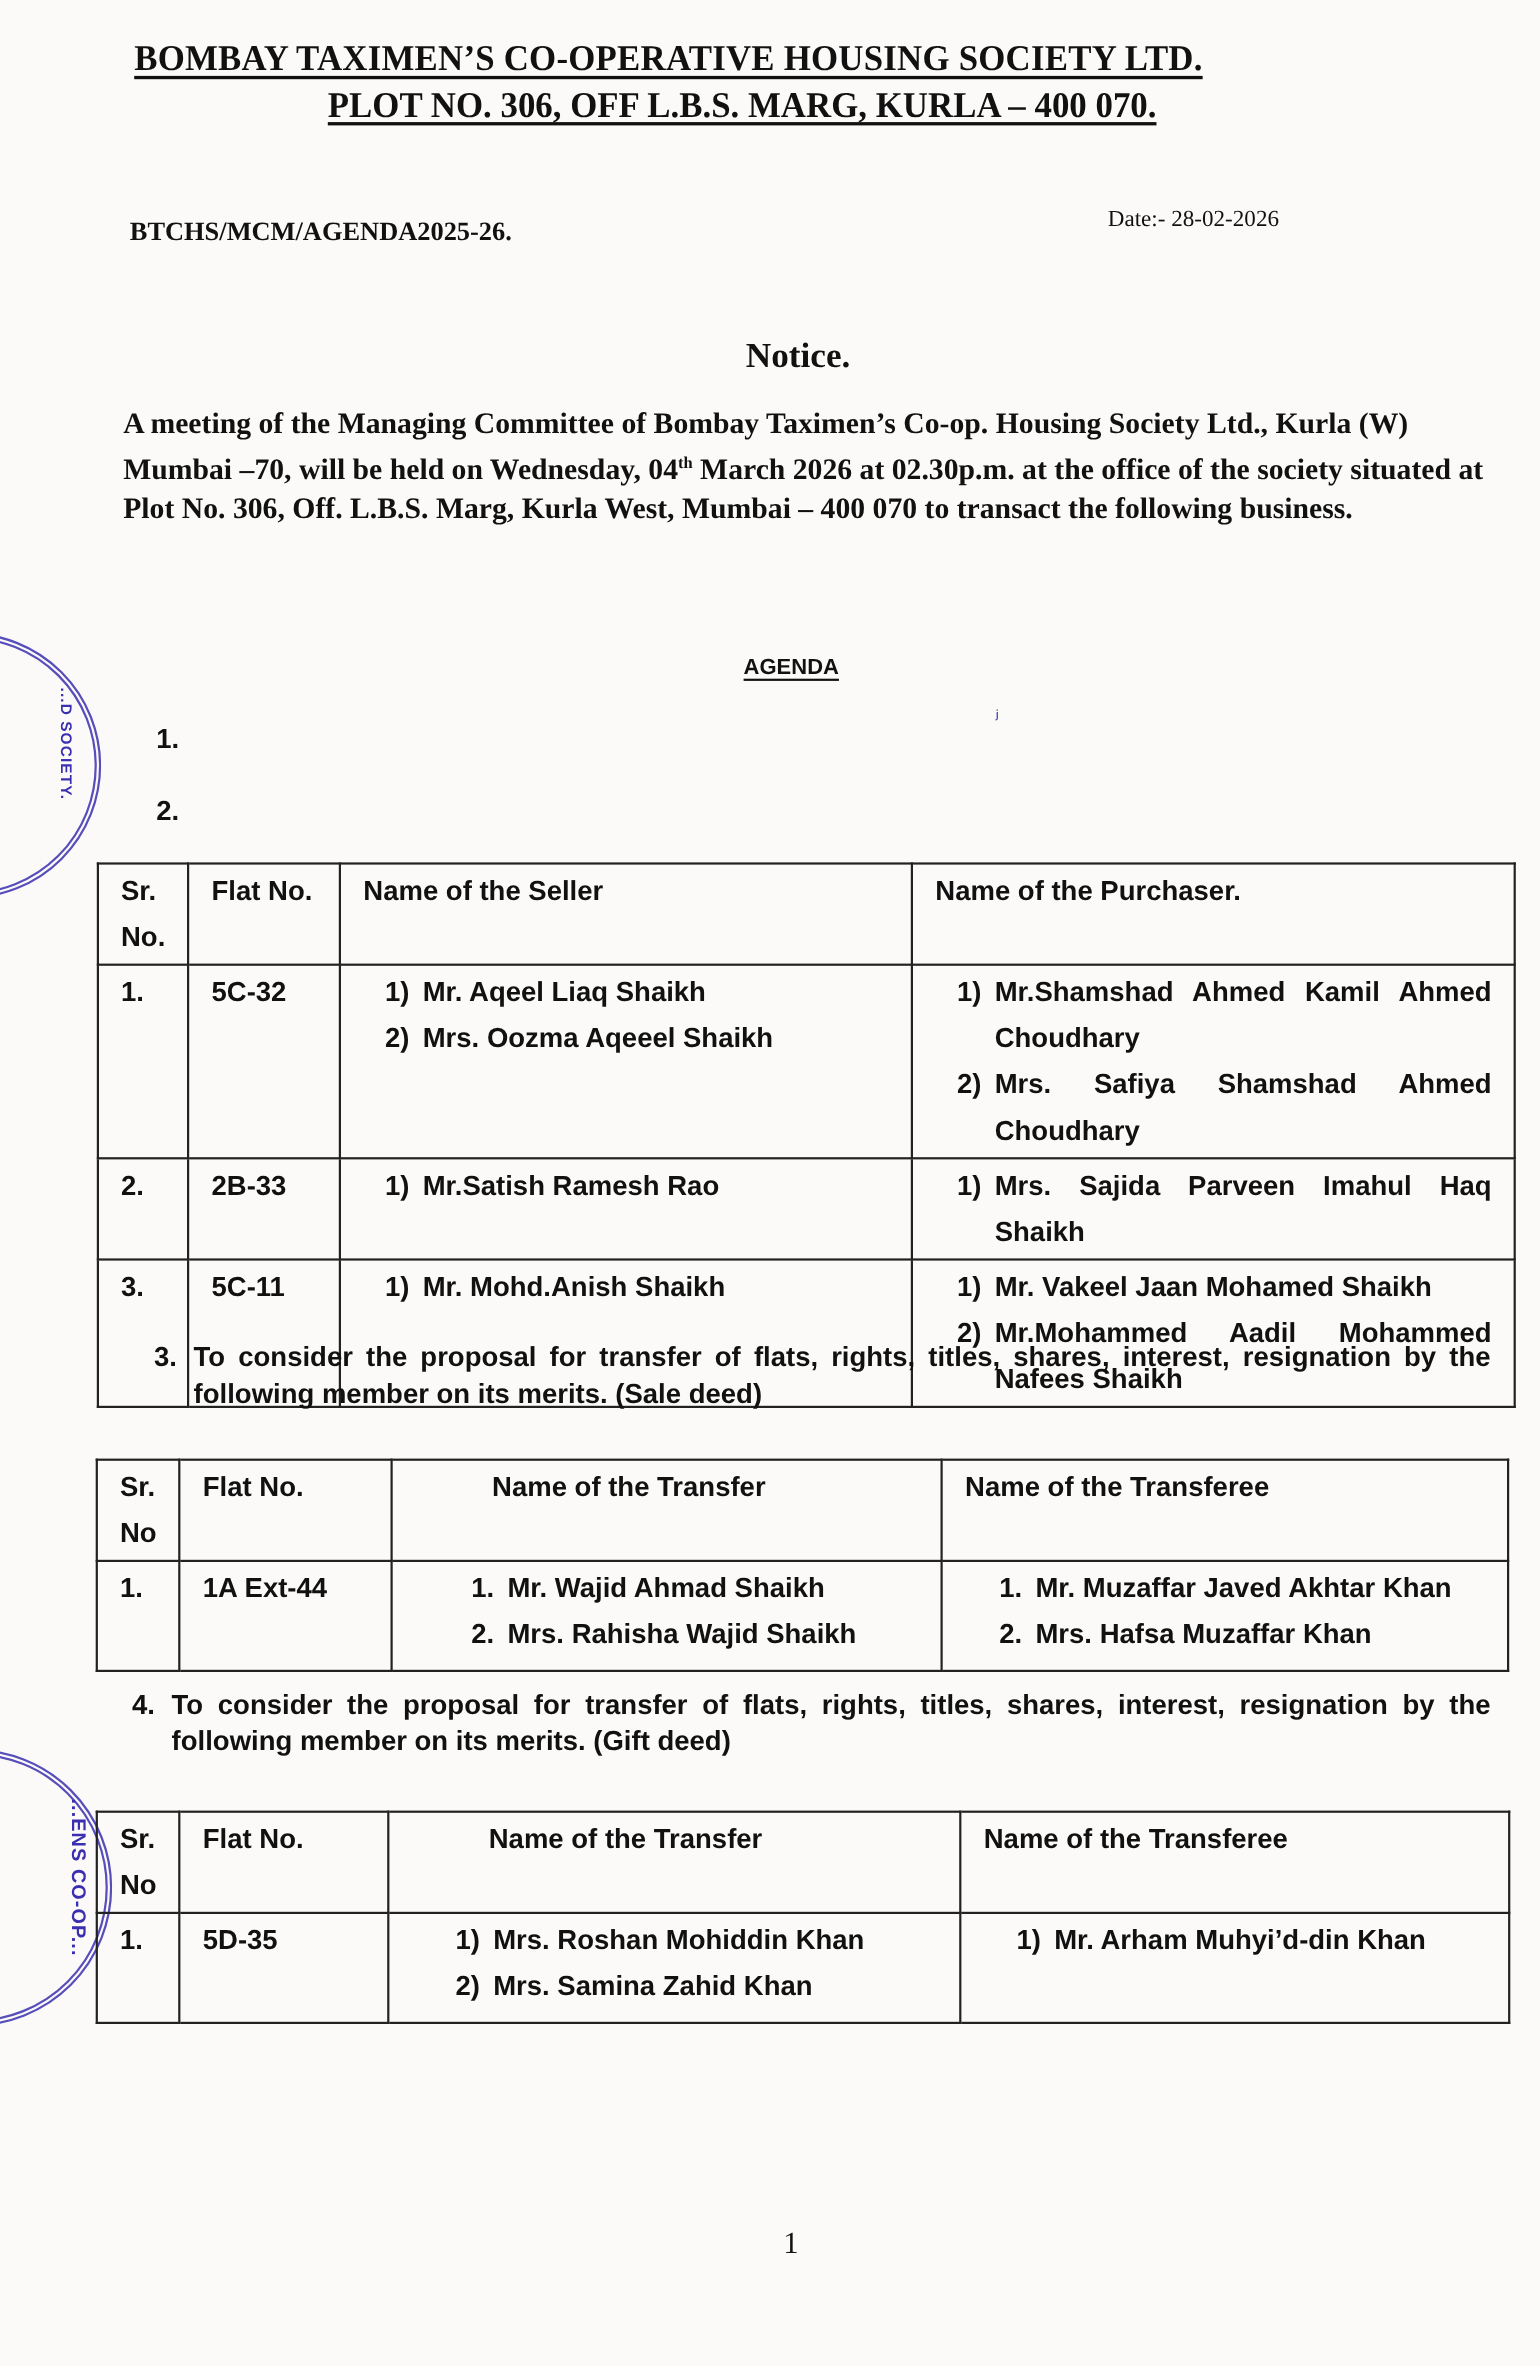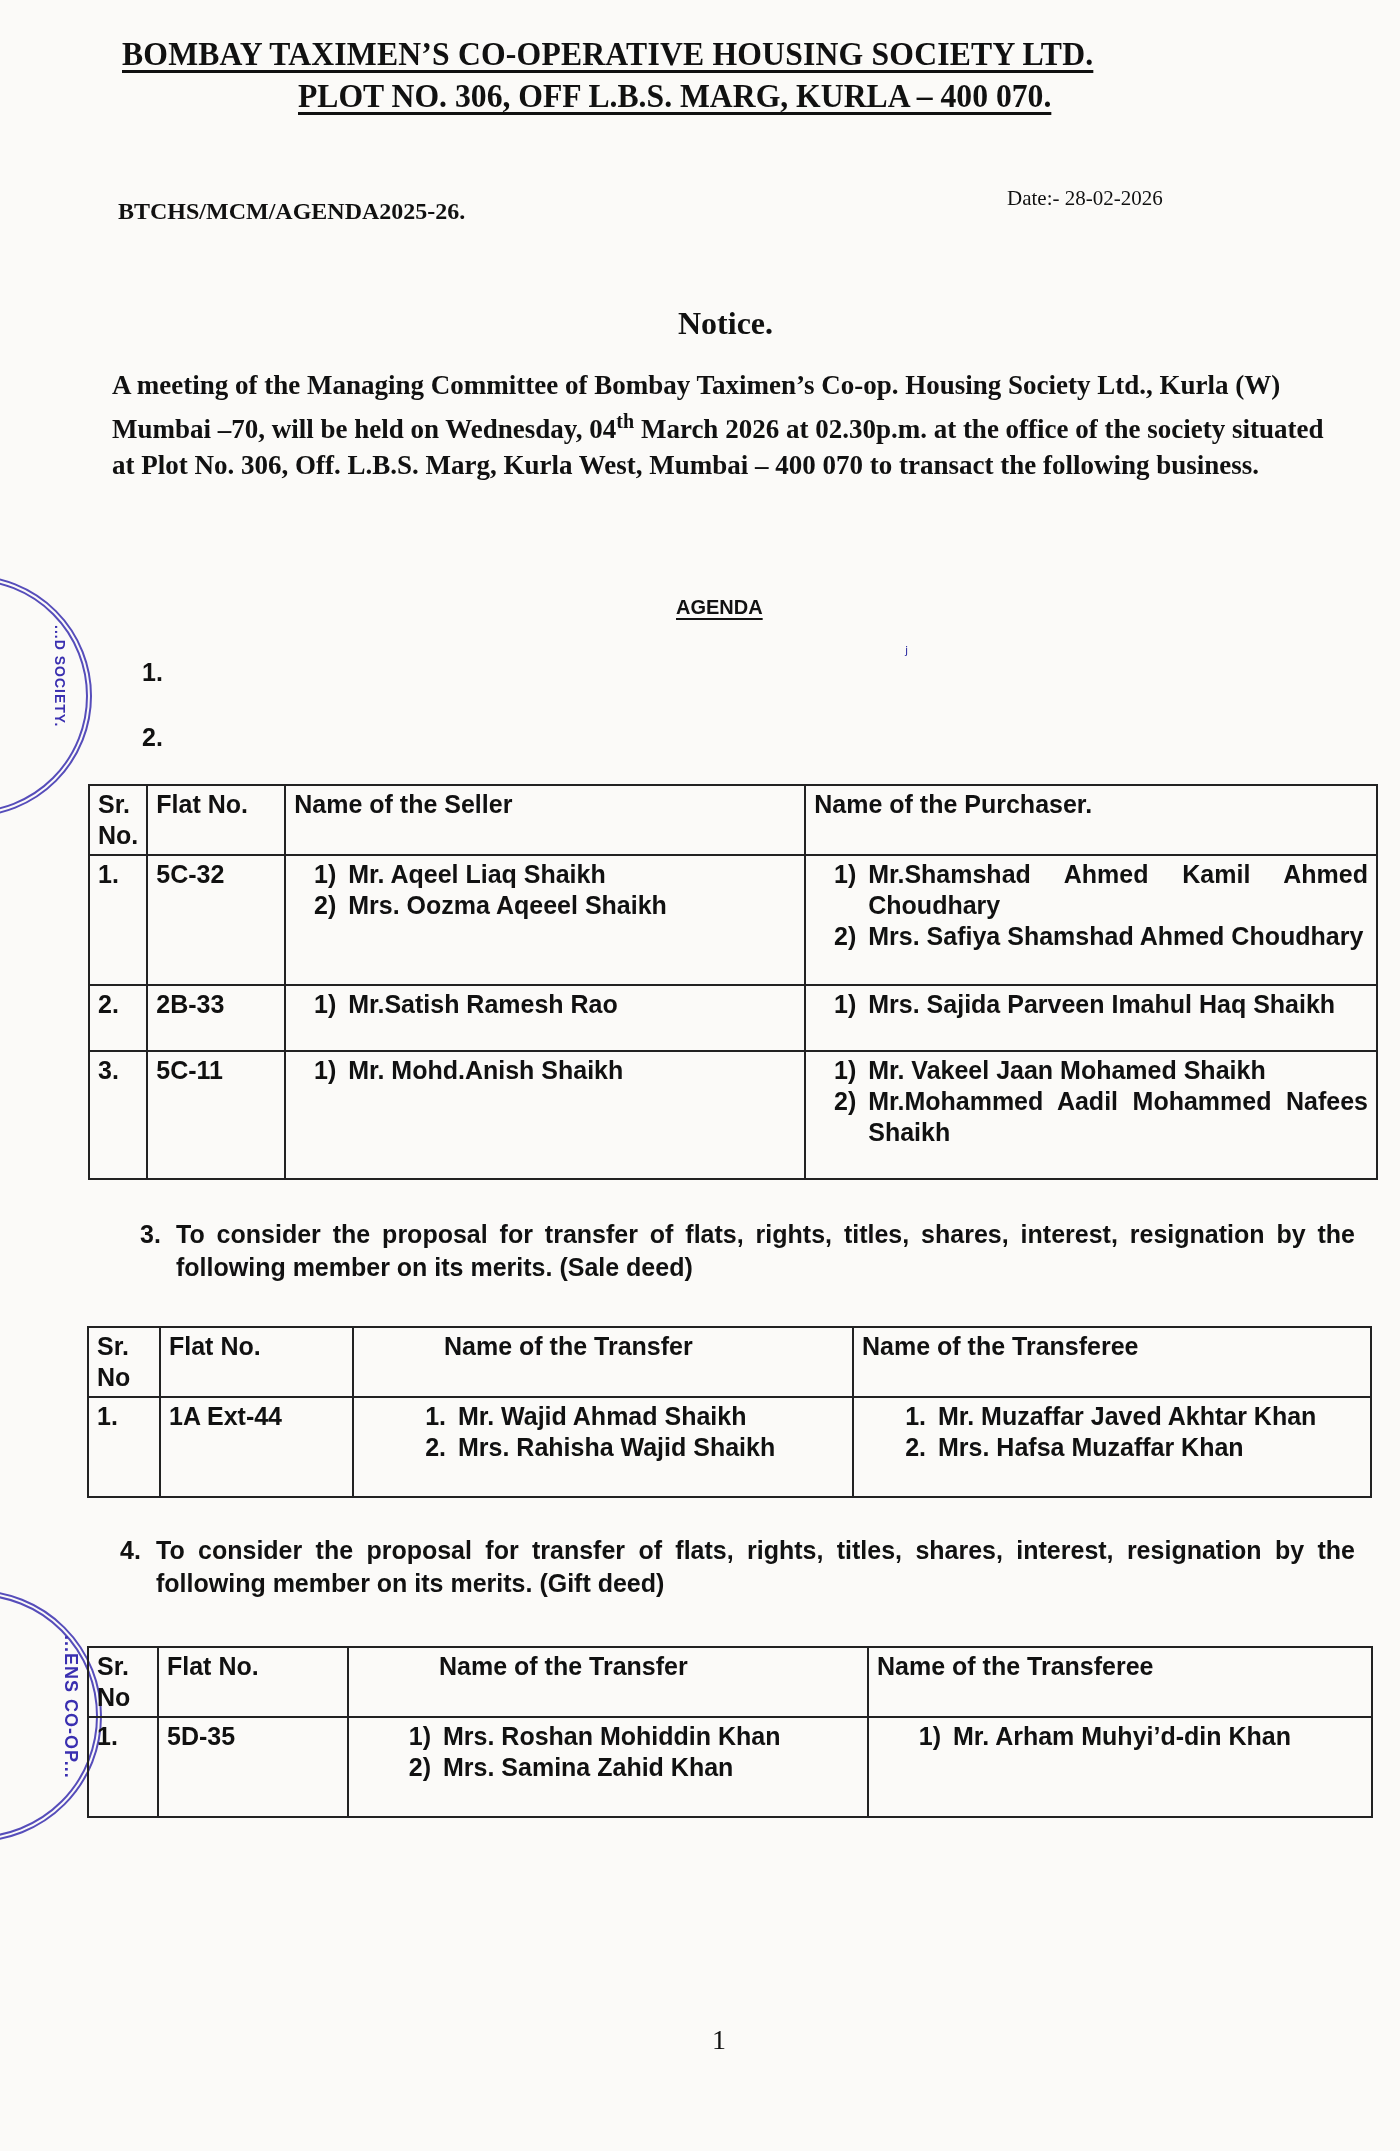--- a/index.html
+++ b/index.html
@@ -29,43 +29,43 @@
   .date { left: 1007px; top: 186px; font-size: 21px; font-weight: normal; }
 
   .notice-title {
     left: 678px; top: 305px; font-size: 32px; font-weight: bold;
     text-underline-offset: 4px;
   }
   .body-para {
     left: 112px; top: 367px; width: 1240px;
     font-size: 27px; font-weight: bold; line-height: 36px;
   }
-  .body-para sup { font-size: 20px; }
+  .body-para sup { font-size: 15px; }
 
   .agenda-title {
     left: 676px; top: 596px; font-size: 20px; font-weight: bold;
     text-decoration: underline; text-underline-offset: 4px;
   }
   .item {
     font-size: 25px; font-weight: bold; display: flex; gap: 14px;
   }
   .item .num { min-width: 22px; }
   .item-1 { left: 142px; top: 658px; width: 1220px; }
   .item-2 { left: 142px; top: 723px; width: 1220px; }
   .item-3 { left: 140px; top: 1218px; width: 1215px; line-height: 33px; text-align: justify; }
   .item-4 { left: 120px; top: 1534px; width: 1235px; line-height: 33px; text-align: justify; }
 
   table.grid {
     position: absolute; border-collapse: collapse;
     font-family: "Liberation Sans", "DejaVu Sans", sans-serif;
     font-size: 25px; font-weight: bold;
   }
   table.grid td {
-    border: 2px solid #222; vertical-align: top; padding: 3px 8px;
-    line-height: 31px;
+    border: 2px solid #222; vertical-align: top; padding: 3px 20px;
+    line-height: 42px;
     margin-left: 44px;
   }
   table.grid ol { margin: 0; padding: 0; list-style: none; }
   table.grid li { display: flex; }
   table.grid li .mk { min-width: 42px; text-align: right; padding-right: 12px; }
   table.grid li .nm { flex: 1; text-align: justify; text-align-last: left; }
 
   .t1 { left: 88px; top: 784px; width: 1290px; }
   .t2 { left: 87px; top: 1326px; width: 1285px; }
   .t3 { left: 87px; top: 1646px; width: 1286px; }

